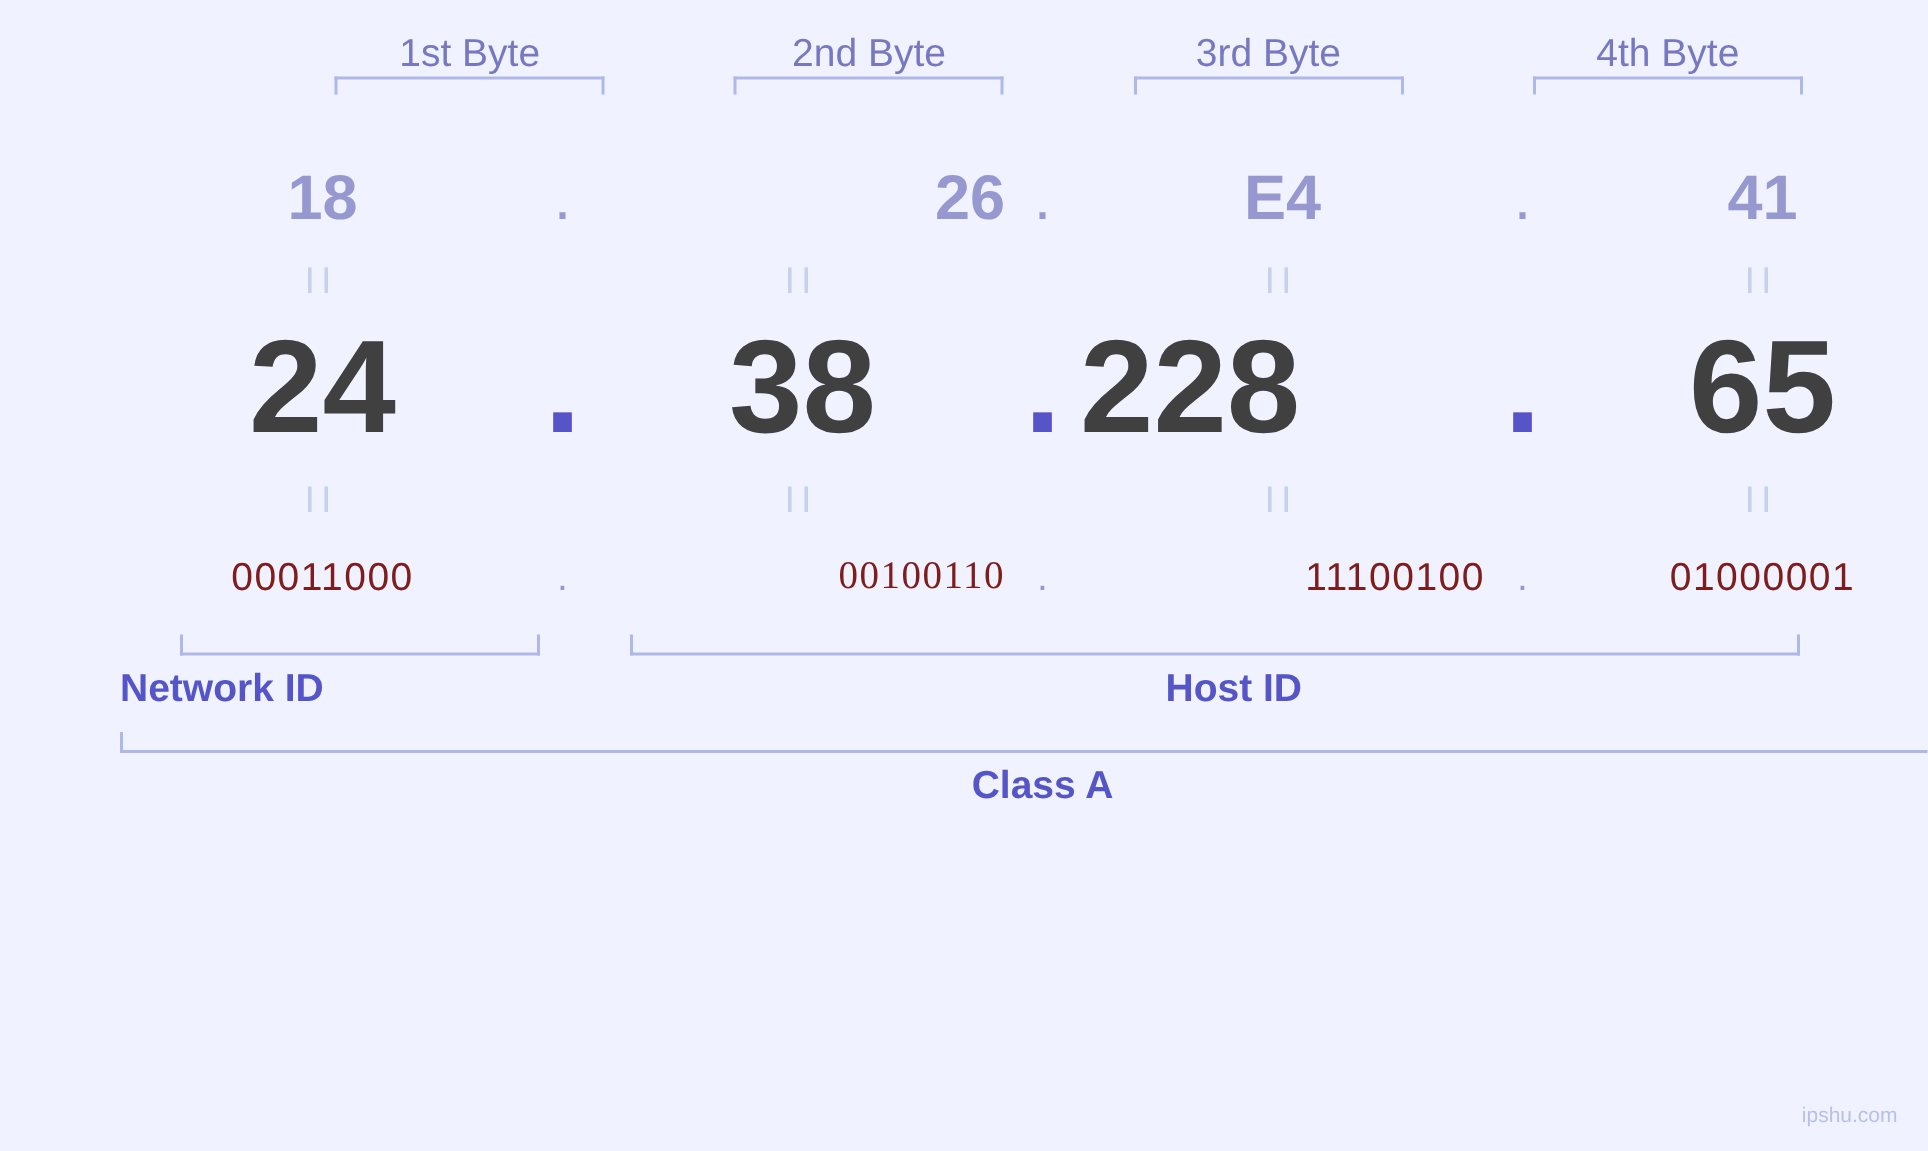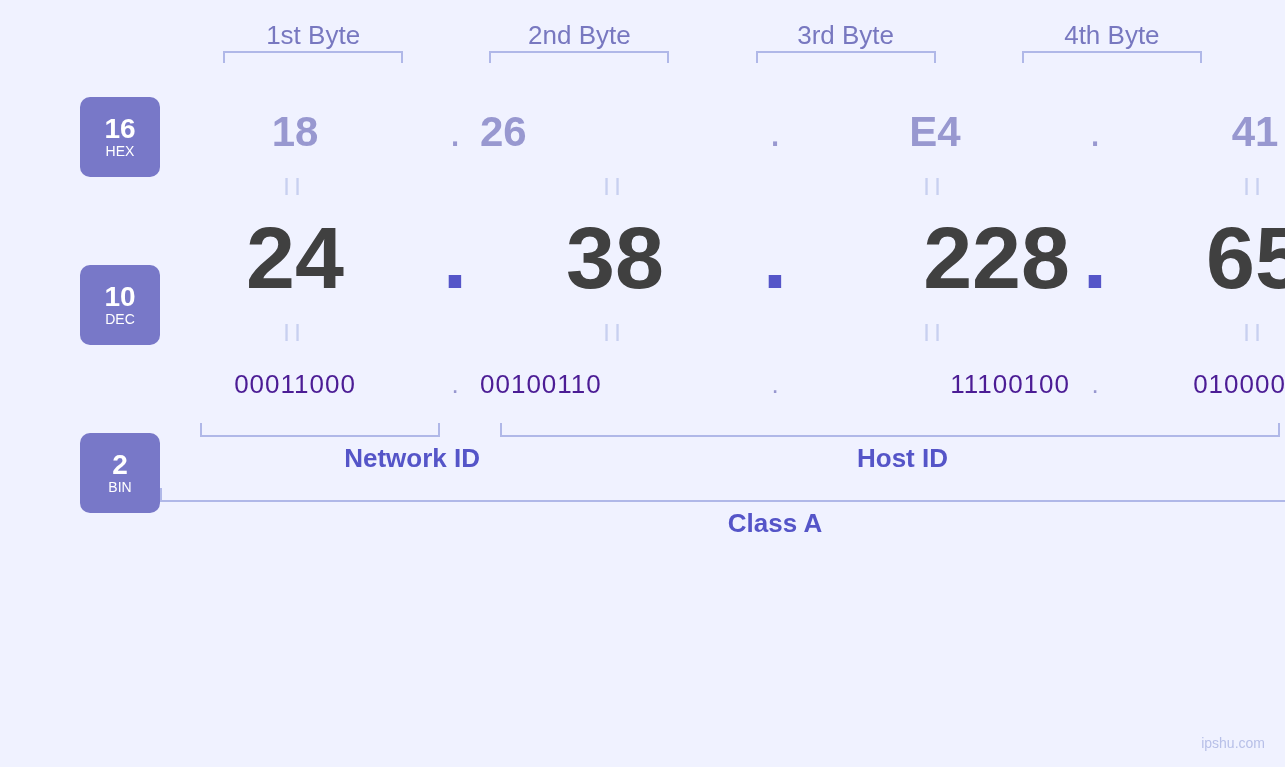--- a/index.html
+++ b/index.html
@@ -119,21 +119,21 @@
     .dec-value {
       font-size: 88px;
       color: #404040;
       font-weight: bold;
       line-height: 1;
     }
 
     
     .bin-value {
       font-size: 26px;
-      color: #4c1d95;
+      color: #7f1d1d;
       font-weight: 400;
       letter-spacing: 1px;
     }
 
     
     .watermark {
       position: absolute;
       bottom: 16px;
       right: 20px;
       color: #b8c0e8;
@@ -183,99 +183,85 @@
     <div class="bracket">
         <div class="bracket-line"></div>
       </div>
     <div class="bracket">
         <div class="bracket-line"></div>
       </div>
   </div>
 
   <div style="display:flex; width:100%; padding-left:40px; align-items:flex-start;">
 
-    <div class="badges-col">
-      <div class="badge">
-        <span class="badge-number">16</span>
-        <span class="badge-label">HEX</span>
-      </div>
-      <div class="badge">
-        <span class="badge-number">10</span>
-        <span class="badge-label">DEC</span>
-      </div>
-      <div class="badge">
-        <span class="badge-number">2</span>
-        <span class="badge-label">BIN</span>
-      </div>
-    </div>
 
     <div style="flex:1; display:flex; flex-direction:column;">
 
       <div style="display:flex; align-items:center; height:70px;">
         <div style="width:270px; text-align:center;">
           <span class="hex-value">18</span>
         </div>
         <div class="dot-sep-hex">.</div>
+        <div style="width:270px; text-align:right;">
+          <span class="hex-value">26</span>
+        </div>
+        <div class="dot-sep-hex">.</div>
+        <div style="width:270px; text-align:center;">
+          <span class="hex-value">E4</span>
+        </div>
+        <div class="dot-sep-hex">.</div>
+        <div style="width:270px; text-align:center;">
+          <span class="hex-value">41</span>
+        </div>
+      </div>
+
+      <div style="display:flex; align-items:center; height:36px;">
+        <div style="width:270px; text-align:center; color:#c8d0f0; font-size:18px; letter-spacing:6px; font-weight:bold;">||</div>
+        <div style="width:50px;"></div>
+        <div style="width:270px; text-align:center; color:#c8d0f0; font-size:18px; letter-spacing:6px; font-weight:bold;">||</div>
+        <div style="width:50px;"></div>
+        <div style="width:270px; text-align:center; color:#c8d0f0; font-size:18px; letter-spacing:6px; font-weight:bold;">||</div>
+        <div style="width:50px;"></div>
+        <div style="width:270px; text-align:center; color:#c8d0f0; font-size:18px; letter-spacing:6px; font-weight:bold;">||</div>
+      </div>
+
+      <div style="display:flex; align-items:center; height:110px;">
+        <div style="width:270px; text-align:center;">
+          <span class="dec-value">24</span>
+        </div>
+        <div class="dot-sep">.</div>
+        <div style="width:270px; text-align:center;">
+          <span class="dec-value">38</span>
+        </div>
+        <div class="dot-sep">.</div>
         <div style="width:270px; text-align:left;">
-          <span class="hex-value">26</span>
-        </div>
-        <div class="dot-sep-hex">.</div>
-        <div style="width:270px; text-align:center;">
-          <span class="hex-value">E4</span>
-        </div>
-        <div class="dot-sep-hex">.</div>
-        <div style="width:270px; text-align:center;">
-          <span class="hex-value">41</span>
+          <span class="dec-value">228</span>
+        </div>
+        <div class="dot-sep">.</div>
+        <div style="width:270px; text-align:center;">
+          <span class="dec-value">65</span>
         </div>
       </div>
 
       <div style="display:flex; align-items:center; height:36px;">
         <div style="width:270px; text-align:center; color:#c8d0f0; font-size:18px; letter-spacing:6px; font-weight:bold;">||</div>
         <div style="width:50px;"></div>
         <div style="width:270px; text-align:center; color:#c8d0f0; font-size:18px; letter-spacing:6px; font-weight:bold;">||</div>
         <div style="width:50px;"></div>
         <div style="width:270px; text-align:center; color:#c8d0f0; font-size:18px; letter-spacing:6px; font-weight:bold;">||</div>
         <div style="width:50px;"></div>
         <div style="width:270px; text-align:center; color:#c8d0f0; font-size:18px; letter-spacing:6px; font-weight:bold;">||</div>
       </div>
 
-      <div style="display:flex; align-items:center; height:110px;">
-        <div style="width:270px; text-align:center;">
-          <span class="dec-value">24</span>
-        </div>
-        <div class="dot-sep">.</div>
-        <div style="width:270px; text-align:center;">
-          <span class="dec-value">38</span>
-        </div>
-        <div class="dot-sep">.</div>
-        <div style="width:270px; text-align:right;">
-          <span class="dec-value">228</span>
-        </div>
-        <div class="dot-sep">.</div>
-        <div style="width:270px; text-align:center;">
-          <span class="dec-value">65</span>
-        </div>
-      </div>
-
-      <div style="display:flex; align-items:center; height:36px;">
-        <div style="width:270px; text-align:center; color:#c8d0f0; font-size:18px; letter-spacing:6px; font-weight:bold;">||</div>
-        <div style="width:50px;"></div>
-        <div style="width:270px; text-align:center; color:#c8d0f0; font-size:18px; letter-spacing:6px; font-weight:bold;">||</div>
-        <div style="width:50px;"></div>
-        <div style="width:270px; text-align:center; color:#c8d0f0; font-size:18px; letter-spacing:6px; font-weight:bold;">||</div>
-        <div style="width:50px;"></div>
-        <div style="width:270px; text-align:center; color:#c8d0f0; font-size:18px; letter-spacing:6px; font-weight:bold;">||</div>
-      </div>
-
       <div style="display:flex; align-items:center; height:70px;">
         <div style="width:270px; text-align:center;">
           <span class="bin-value">00011000</span>
         </div>
         <div class="dot-sep-bin">.</div>
-        <div style="width:270px; text-align:left;">
+        <div style="width:270px; text-align:right;font-family:Liberation Serif, serif;">
           <span class="bin-value">00100110</span>
         </div>
         <div class="dot-sep-bin">.</div>
         <div style="width:270px; text-align:right;">
           <span class="bin-value">11100100</span>
         </div>
         <div class="dot-sep-bin">.</div>
         <div style="width:270px; text-align:center;">
           <span class="bin-value">01000001</span>
         </div>
@@ -286,21 +272,21 @@
         <div style="width:320px; display:flex; justify-content:center;">
           <div style="width:240px; height:14px; border-bottom:2px solid #b0b8e8; border-left:2px solid #b0b8e8; border-right:2px solid #b0b8e8;"></div>
         </div>
 
         <div style="width:820px; display:flex; justify-content:center; padding:0 20px;">
           <div style="flex:1; height:14px; border-bottom:2px solid #b0b8e8; border-left:2px solid #b0b8e8; border-right:2px solid #b0b8e8;"></div>
         </div>
       </div>
 
       <div style="display:flex; align-items:center; margin-top:6px;">
-        <div style="width:320px; text-align:right;">
+        <div style="width:320px; text-align:left;">
           <span style="color:#5555c8; font-size:26px; font-weight:bold;">Network ID</span>
         </div>
         <div style="width:820px; text-align:center;">
           <span style="color:#5555c8; font-size:26px; font-weight:bold;margin-left:25px;">Host ID</span>
         </div>
       </div>
 
       <div style="display:flex; margin-top:14px;">
         <div style="flex:1; height:14px; border-bottom:2px solid #b0b8e8; border-left:2px solid #b0b8e8; border-right:2px solid #b0b8e8;"></div>
       </div>

